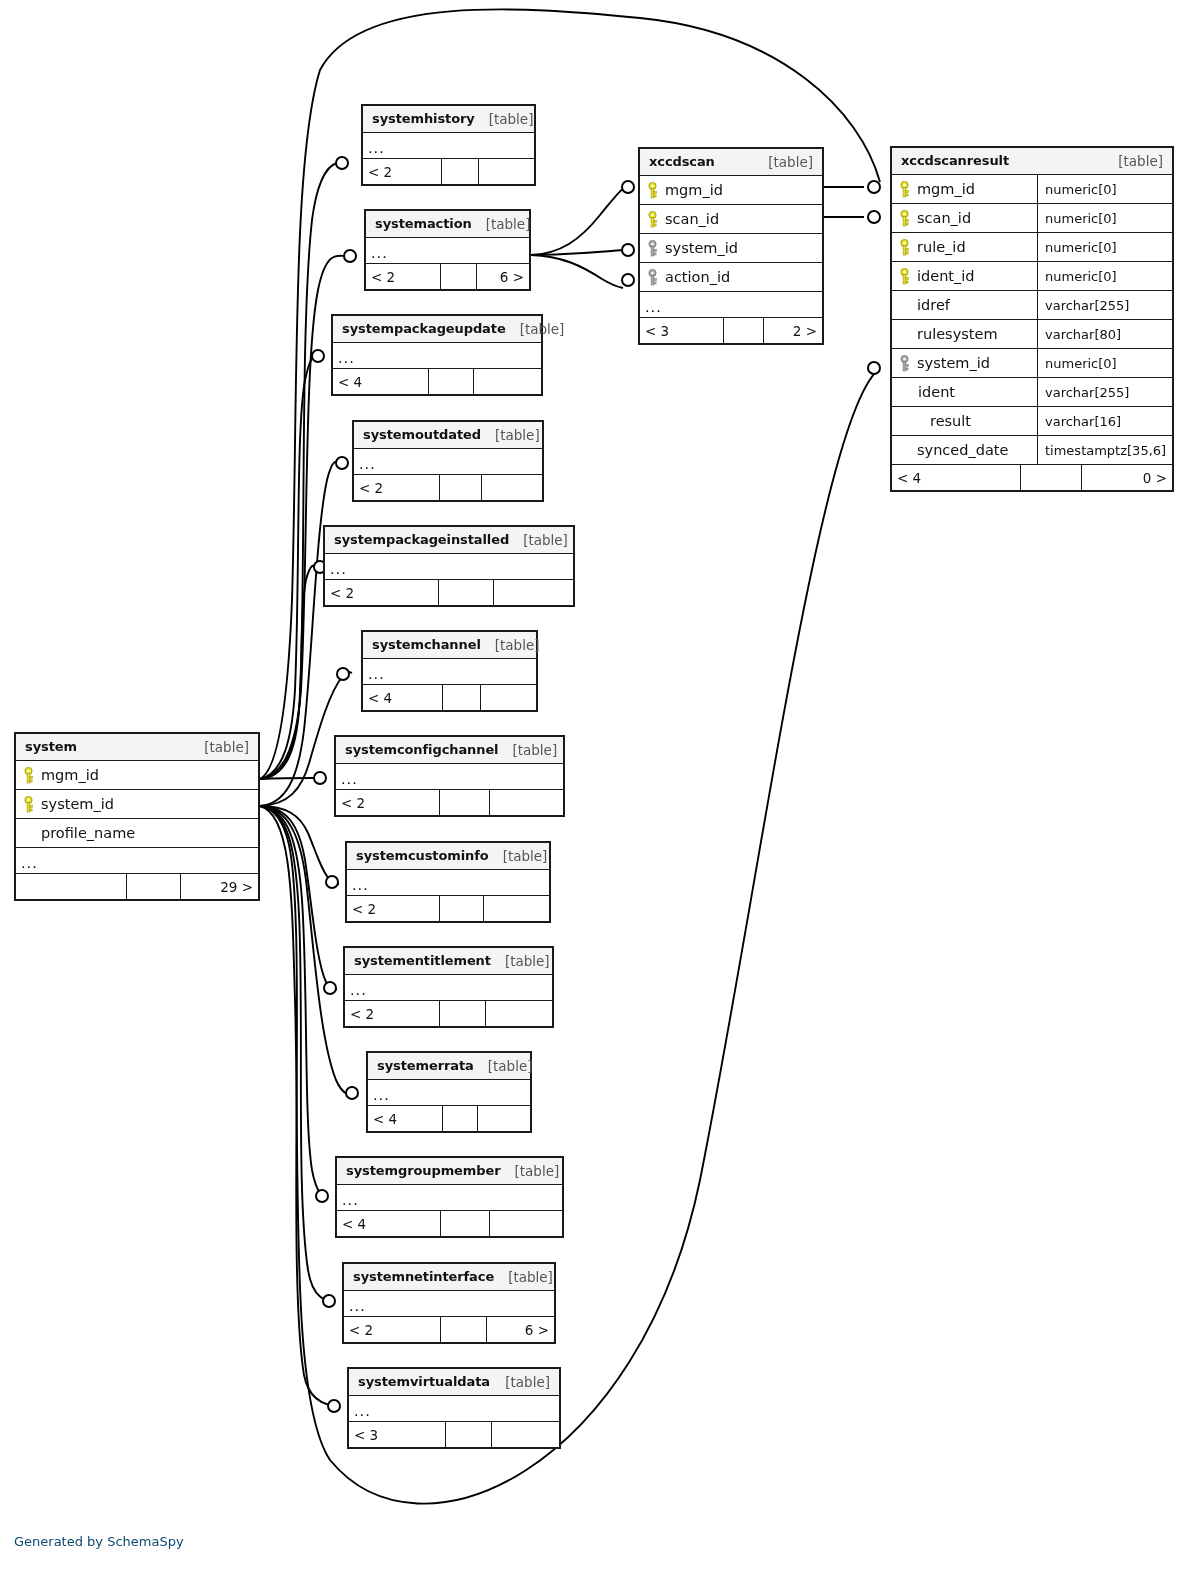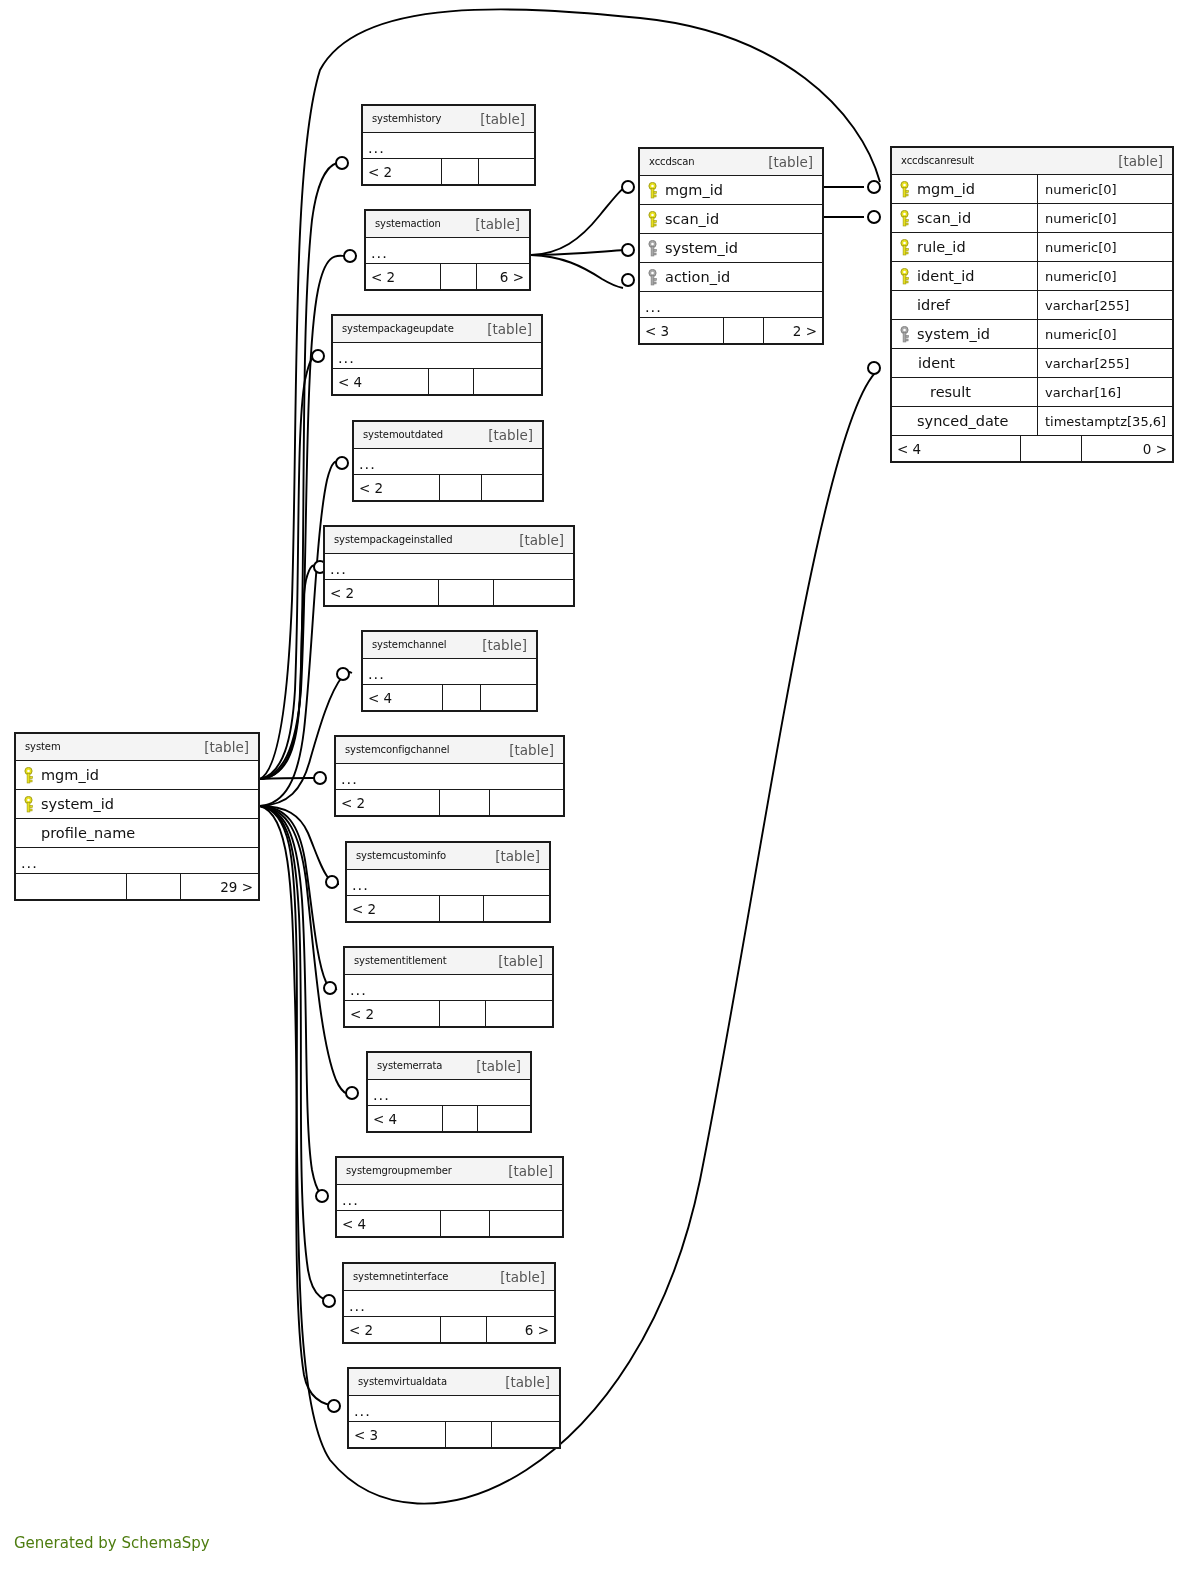--- a/index.html
+++ b/index.html
@@ -39,22 +39,22 @@
     display: flex;
     align-items: center;
     justify-content: space-between;
     background: #f4f4f4;
     border-bottom: 1px solid #1a1a1a;
     padding: 3px 9px 4px 9px;
     height: 27px;
     white-space: nowrap;
   }
   .tbl .hdr .tname {
-    font-weight: normal;
-    font-size: 10px;
+    font-weight: bold;
+    font-size: 13px;
     letter-spacing: -0.1px;
   }
   .tbl .hdr .ttag {
     font-size: 13.5px;
     color: #555;
     padding-left: 14px;
   }
   .tbl .row {
     display: flex;
     align-items: center;
@@ -109,22 +109,22 @@
   .key {
     width: 11px; height: 17px;
     margin-right: 7px;
     flex: 0 0 auto;
     position: relative;
   }
   .key svg { display: block; }
 
   .footer-note {
     position: absolute;
-    font-size: 15px;
-    color: #4d7c0f;
+    font-size: 13px;
+    color: #0c4a6e;
   }
 </style>
 </head>
 <body>
 
 <div id="canvas">
 
   <svg id="edges" viewBox="0 0 1191 1569" xmlns="http://www.w3.org/2000/svg">
     <defs>
       <g id="crowfoot">
@@ -570,20 +570,27 @@
         </div>
         <div class="row">
           <div class="cname" style="flex: 0 0 145px;">
             <span class="key"></span>
             <span>idref</span>
           </div>
           <div class="ctype" style="flex: 1 1 auto;">varchar[255]</div>
         </div>
         <div class="row">
           <div class="cname" style="flex: 0 0 145px;">
+            <span class="key"></span>
+            <span>rulesystem</span>
+          </div>
+          <div class="ctype" style="flex: 1 1 auto;">varchar[80]</div>
+        </div>
+        <div class="row">
+          <div class="cname" style="flex: 0 0 145px;">
             <span class="key">
               <svg width="11" height="17" viewBox="0 0 11 17">
                 <circle cx="5.5" cy="4" r="3.6" fill="#a8a8a8" stroke="#7c7c7c" stroke-width="0.9"></circle>
                 <circle cx="5.5" cy="4" r="1.3" fill="#fff"></circle>
                 <rect x="4.1" y="6.5" width="2.8" height="9.5" fill="#a8a8a8" stroke="#7c7c7c" stroke-width="0.6"></rect>
                 <rect x="6.9" y="9.5" width="2.6" height="2" fill="#a8a8a8" stroke="#7c7c7c" stroke-width="0.6"></rect>
                 <rect x="6.9" y="13" width="2.2" height="1.9" fill="#a8a8a8" stroke="#7c7c7c" stroke-width="0.6"></rect>
               </svg>
             </span>
             <span>system_id</span>

